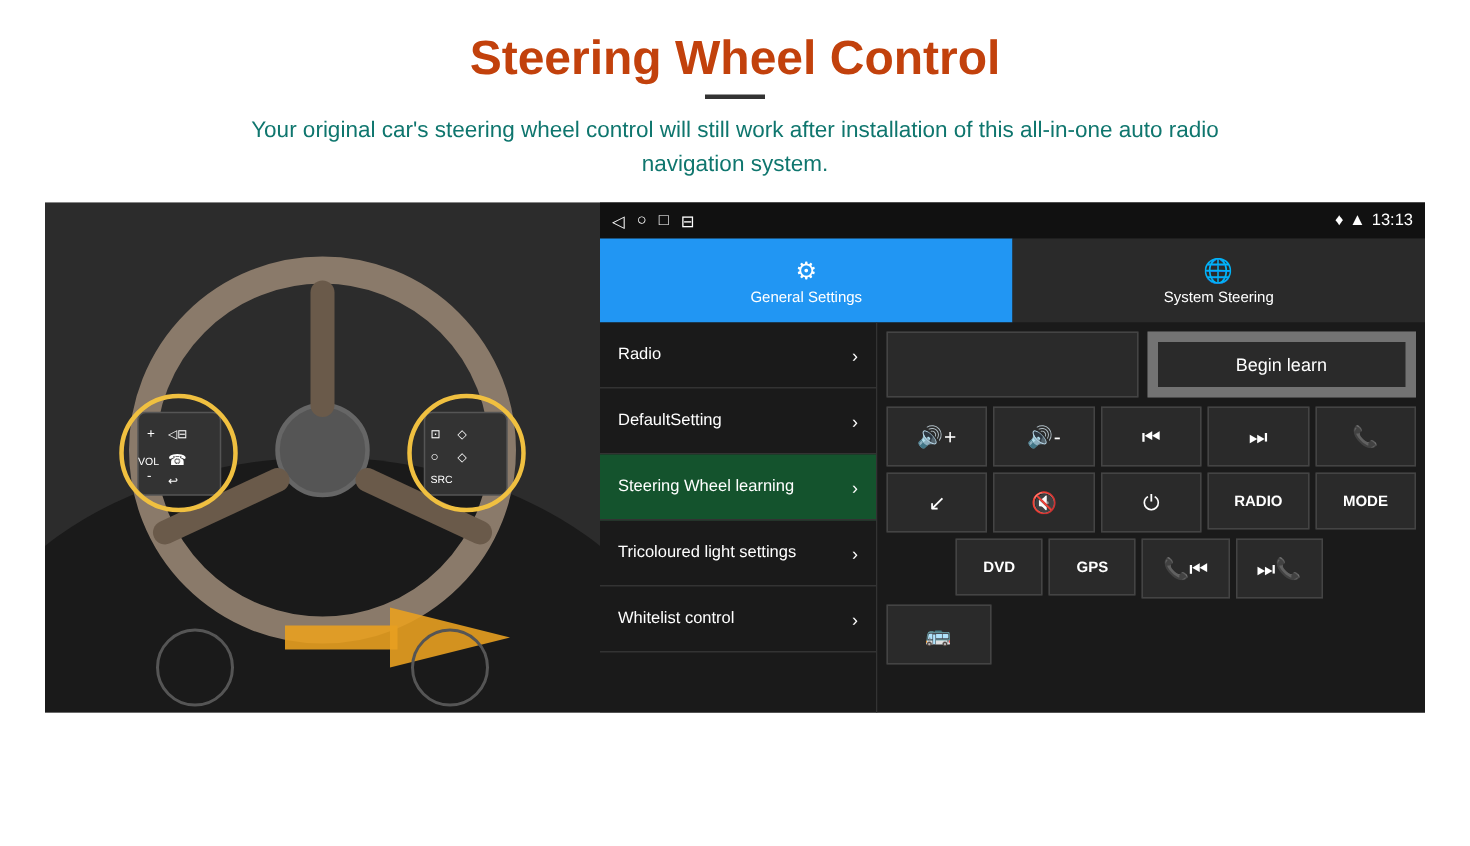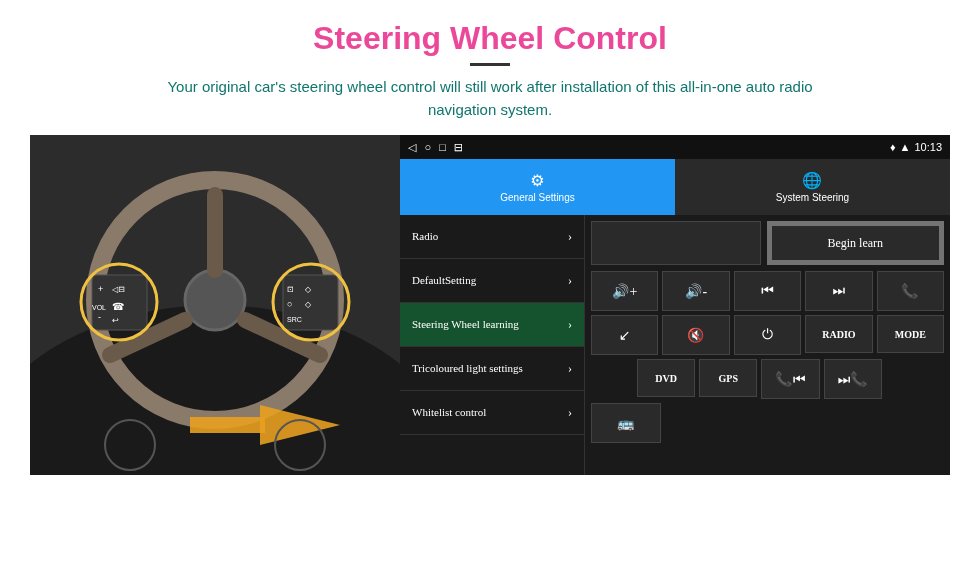--- a/index.html
+++ b/index.html
@@ -14,21 +14,21 @@
       width: 980px;
       padding: 20px 30px 10px;
     }
     .title-section {
       text-align: center;
       margin-bottom: 10px;
     }
     .main-title {
       font-size: 32px;
       font-weight: 800;
-      color: #ec4899;
+      color: #c2410c;
       margin-bottom: 6px;
     }
     .title-divider {
       width: 40px;
       height: 3px;
       background: #333;
       margin: 0 auto 10px;
     }
     .subtitle {
       font-size: 15px;
@@ -108,21 +108,20 @@
     }
     .tab-label {
       font-size: 10px;
       color: #fff;
       text-align: center;
     }
     
     .main-content {
       display: flex;
       flex: 1;
-      font-family: Liberation Serif, serif;
     }
     
     .left-menu {
       width: 185px;
       background: #1a1a1a;
       border-right: 1px solid #333;
     }
     .menu-item {
       display: flex;
       align-items: center;
@@ -158,21 +157,21 @@
       height: 44px;
     }
     .empty-box {
       flex: 1;
       background: #2a2a2a;
       border: 1px solid #444;
     }
     .begin-learn-btn {
       flex: 1;
       background: #2a2a2a;
-      border: 5px solid #737373;
+      border: 7px solid #737373;
       display: flex;
       align-items: center;
       justify-content: center;
       cursor: pointer;
     }
     .begin-learn-text {
       color: #fff;
       font-size: 12px;
     }
     
@@ -267,21 +266,21 @@
       <div class="status-bar">
         <div class="status-left">
           <span class="status-icon">◁</span>
           <span class="status-icon">○</span>
           <span class="status-icon">□</span>
           <span class="status-icon">⊟</span>
         </div>
         <div class="status-right">
           <span>♦</span>
           <span>▲</span>
-          <span>10:13</span>
+          <span>13:13</span>
         </div>
       </div>
 
       <div class="tab-bar">
         <div class="tab active">
           <span class="tab-icon">⚙</span>
           <span class="tab-label">General Settings</span>
         </div>
         <div class="tab inactive">
           <span class="tab-icon">🌐</span>

